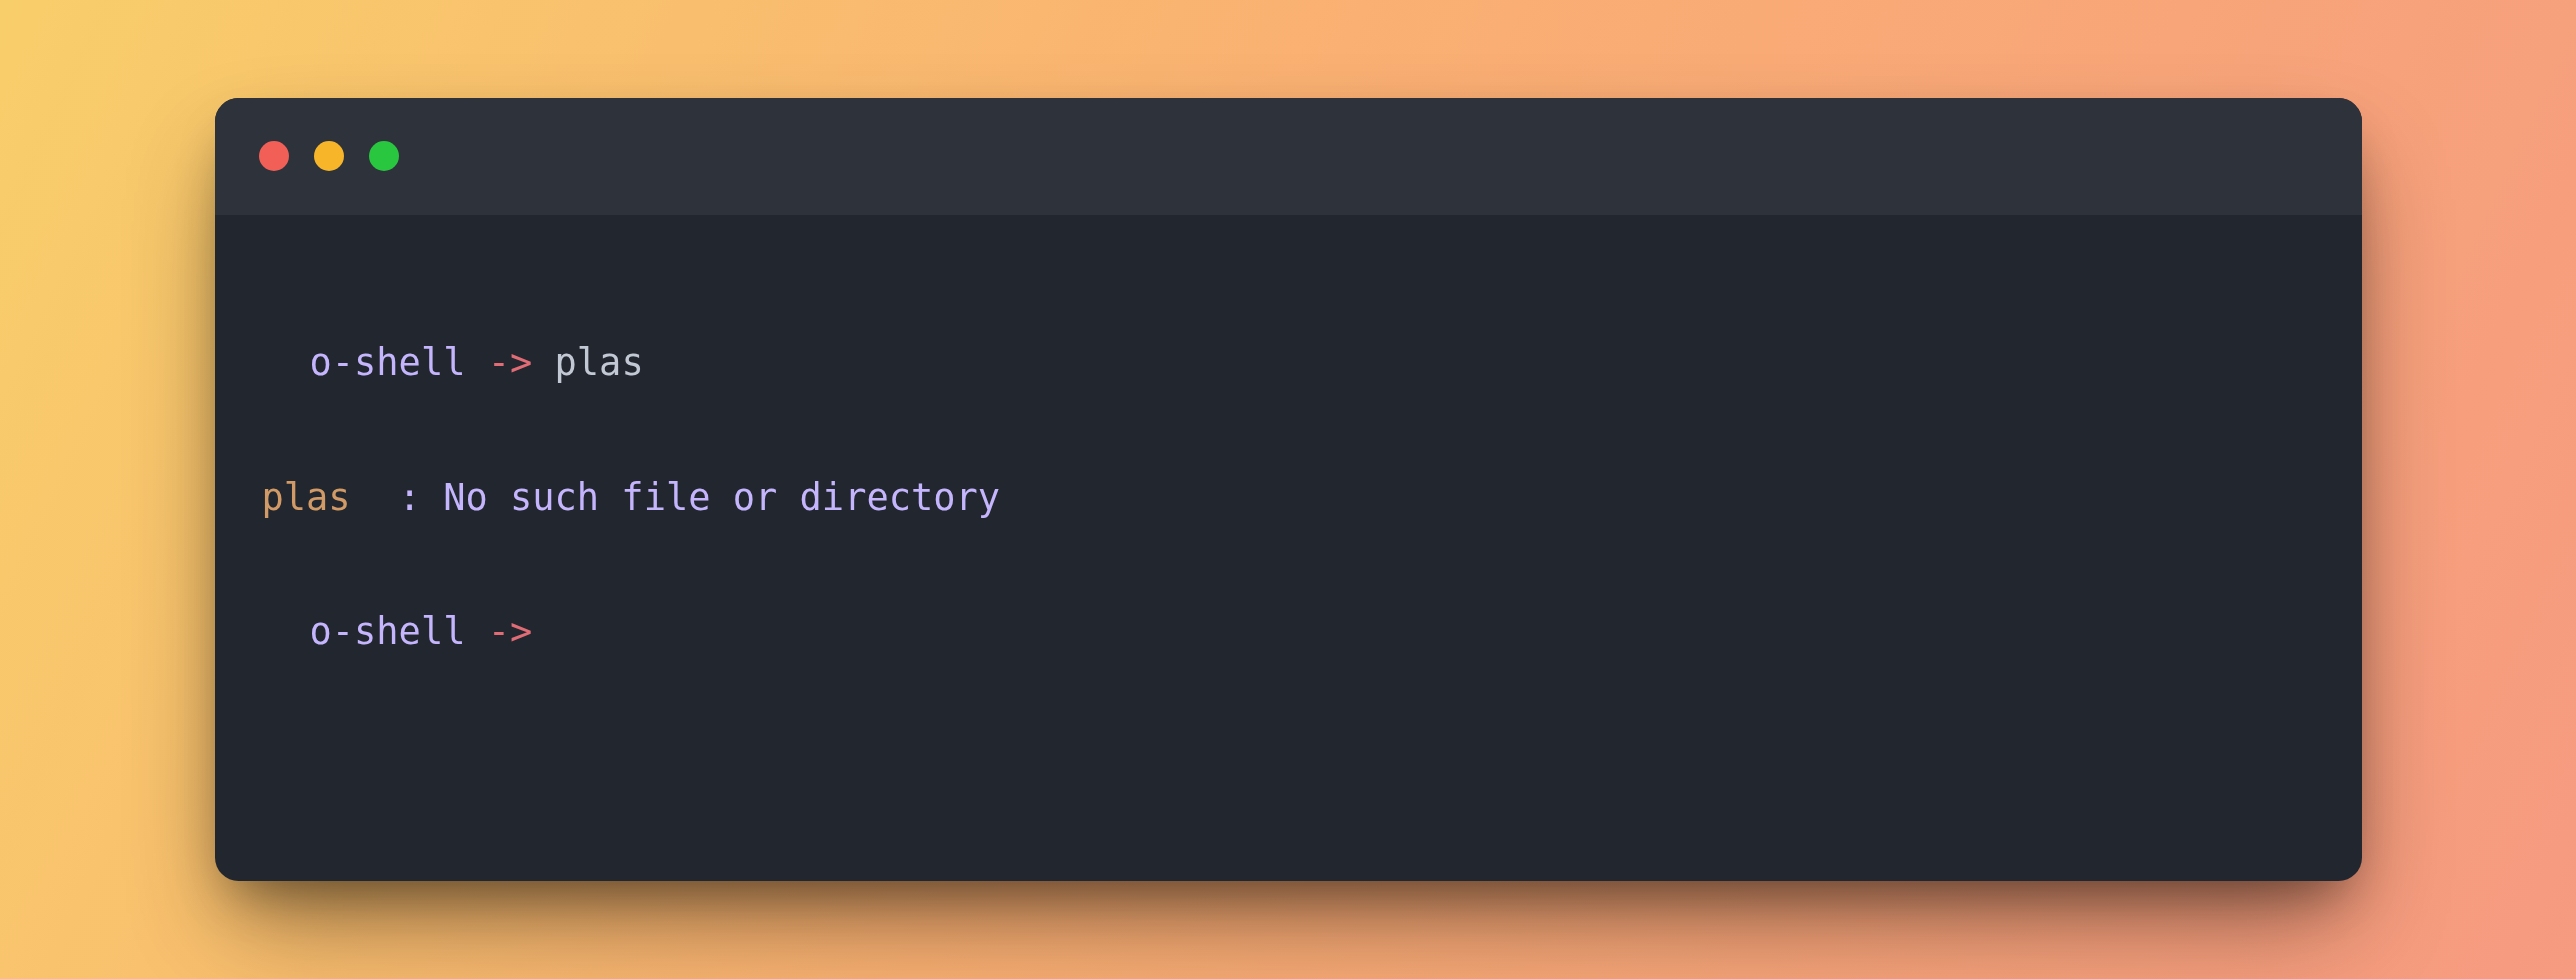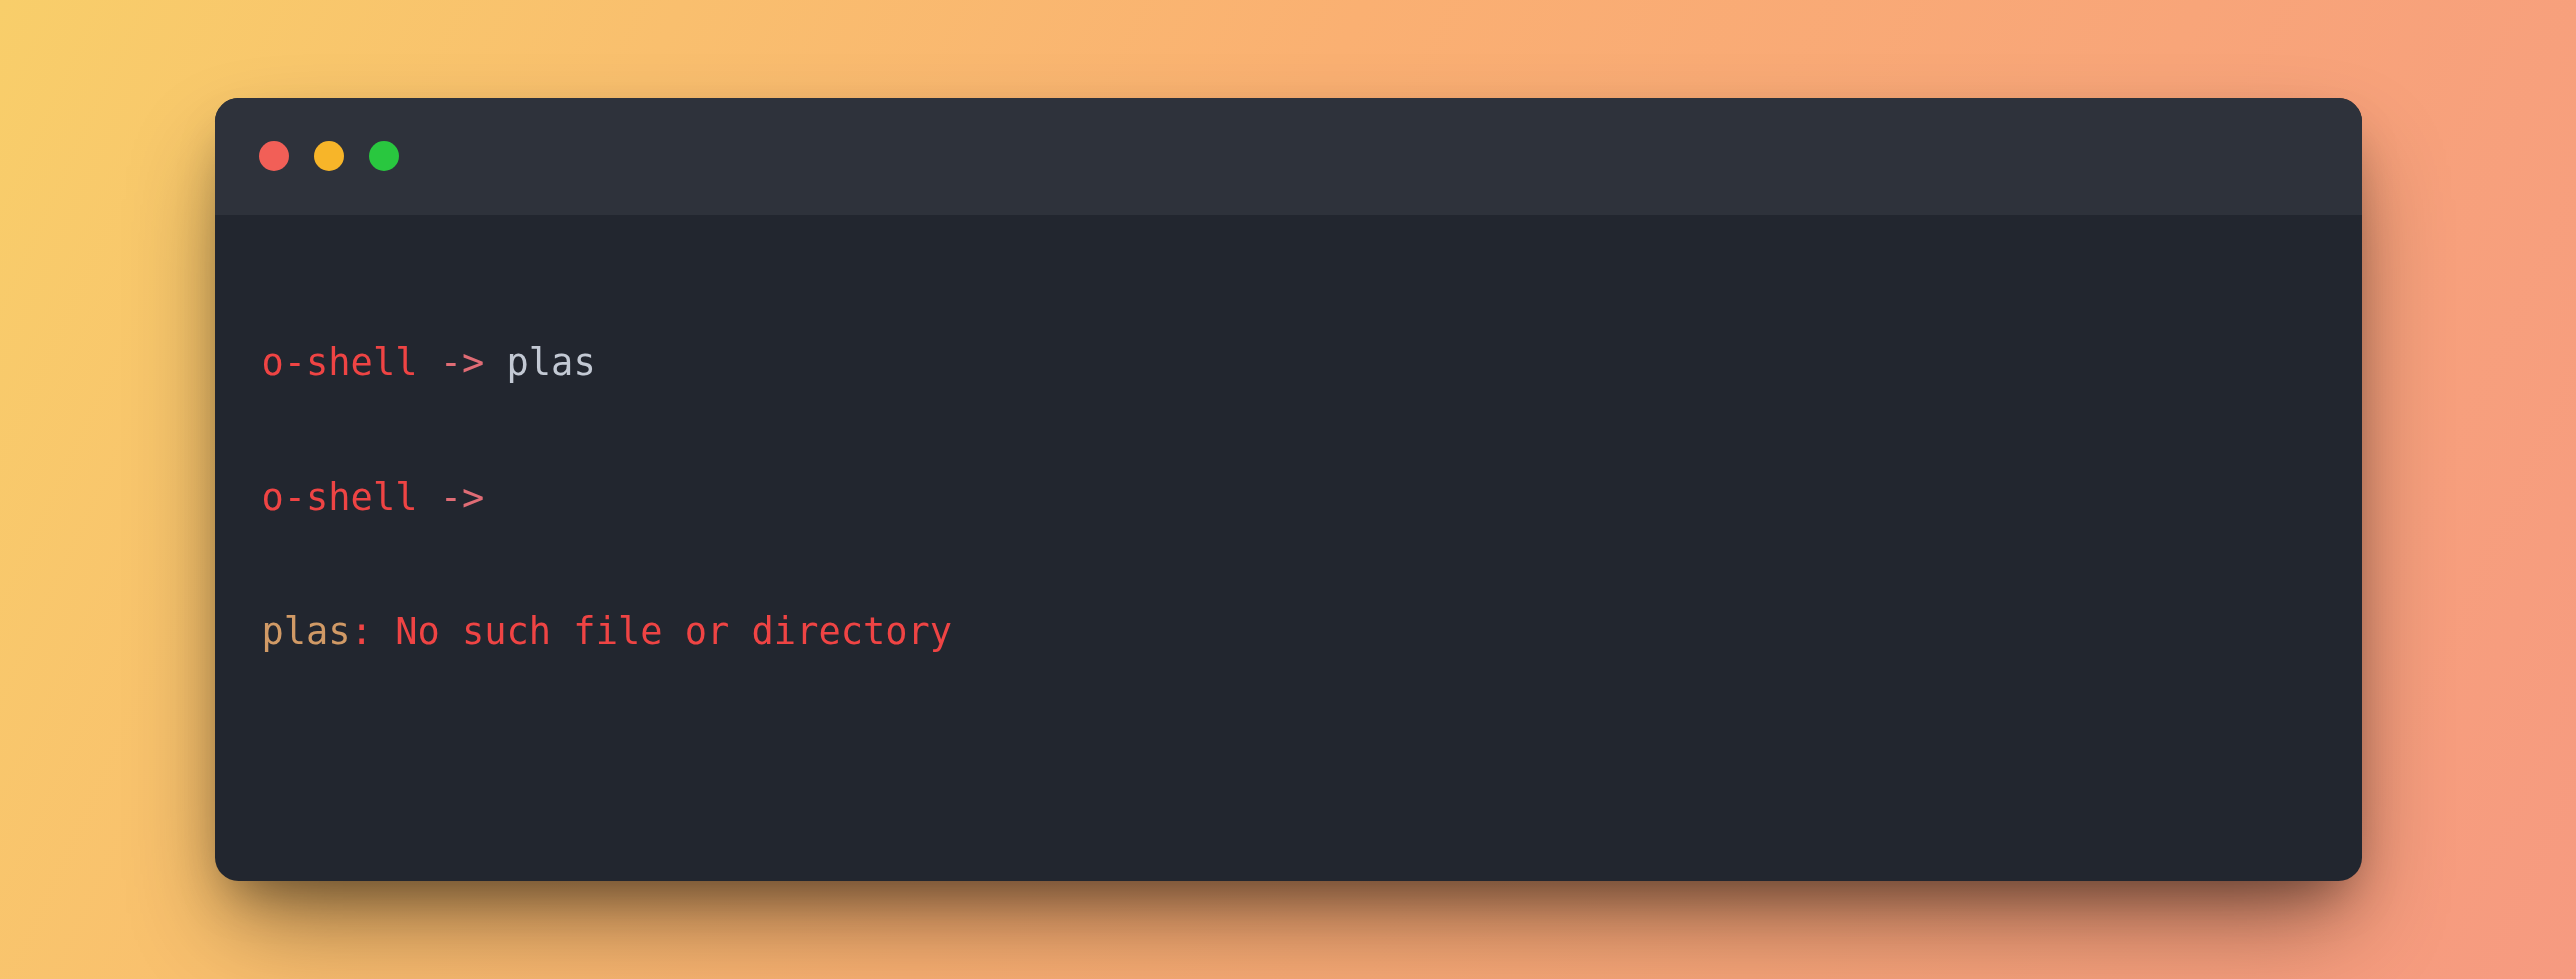--- a/index.html
+++ b/index.html
@@ -36,33 +36,33 @@
   .red    { background: #f25f57; }
   .yellow { background: #f7b529; }
   .green  { background: #29c73f; }
   .terminal-body {
     padding: 47px 47px 81px 47px;
     font-size: 37px;
     line-height: 1.82;
     color: #c3c9d4;
     white-space: pre;
   }
-  .seg-prompt { color: #ef4444; }
+  .seg-prompt { color: #c4b5fd; margin-left: 48px; }
   .seg-arrow  { color: #e06c75; }
   .seg-cmd    { color: #c3c9d4; }
   .seg-err    { color: #d19a66; }
 </style>
 </head>
 <body>
 
 <div class="terminal-window">
   <div class="titlebar">
     <div class="traffic-light red"></div>
     <div class="traffic-light yellow"></div>
     <div class="traffic-light green"></div>
   </div>
   <div class="terminal-body">
 <div><span class="seg-prompt">o-shell </span><span class="seg-arrow">-&gt;</span><span class="seg-cmd"> plas</span></div>
+<div><span class="seg-err">plas</span><span class="seg-prompt">: No such file or directory</span></div>
 <div><span class="seg-prompt">o-shell </span><span class="seg-arrow">-&gt;</span><span class="seg-cmd"> </span></div>
-<div><span class="seg-err">plas</span><span class="seg-prompt">: No such file or directory</span></div>
   </div>
 </div>
 
 
 </body></html>

